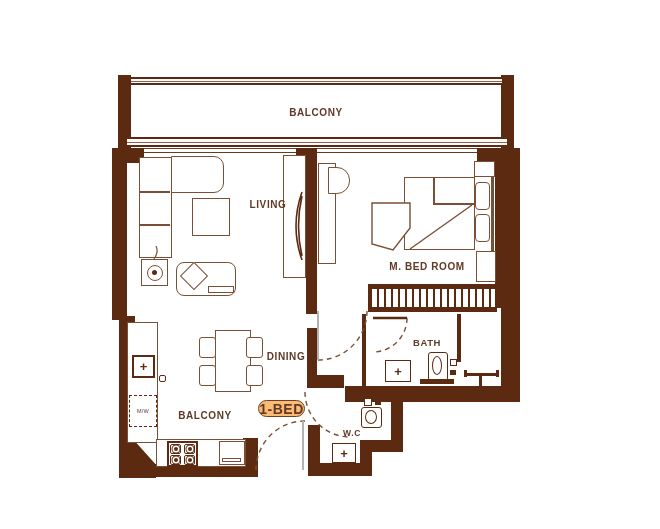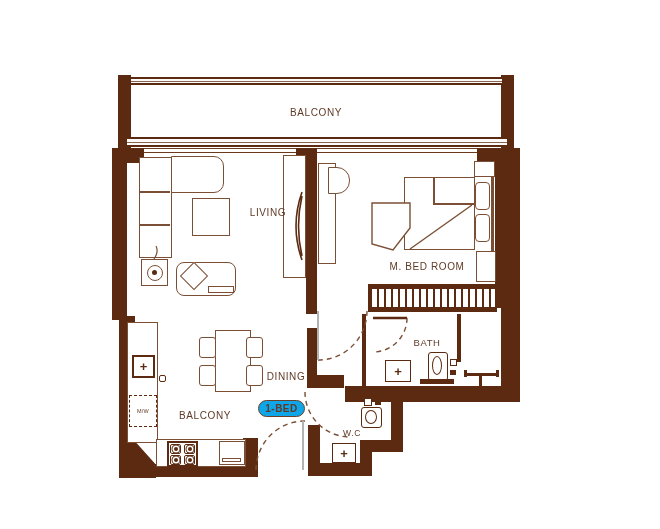--- a/index.html
+++ b/index.html
@@ -8,34 +8,34 @@
   
   .w{position:absolute;background:#5b2a10;}
   
   .wt{position:absolute;background:#5b2a10;}
   
   .f{position:absolute;border:1.5px solid #7b4f35;background:#fff;box-sizing:border-box;}
   
   .fd{position:absolute;border:2px solid #5b2a10;background:#fff;box-sizing:border-box;}
   .ln{position:absolute;background:#7b4f35;}
   .lbl{position:absolute;transform:translate(-50%,-50%);color:#5f3a26;font-size:10px;
-       letter-spacing:.6px;white-space:nowrap;text-align:center;}
+       letter-spacing:.6px;white-space:nowrap;text-align:center;font-weight:bold;}
   .rail{position:absolute;border-top:2px solid #5b2a10;border-bottom:2px solid #5b2a10;
         background:#fdfbfa;box-sizing:border-box;}
   .rail i{position:absolute;left:0;right:0;top:50%;height:1px;background:#8a6450;display:block;}
   .glass{position:absolute;border-top:1.5px solid #6b3a1d;border-bottom:1.5px solid #6b3a1d;
          background:#fff;box-sizing:border-box;}
   .plus{display:flex;align-items:center;justify-content:center;}
   .plus::after{content:"+";color:#5b2a10;font-size:13px;font-weight:bold;line-height:1;}
   .burner{position:absolute;width:11px;height:10px;border:1.2px solid #5b2a10;border-radius:2px;
           background:#fff;box-sizing:border-box;display:flex;align-items:center;justify-content:center;}
   .burner::after{content:"";width:4px;height:4px;border-radius:50%;background:#5b2a10;
                  box-shadow:0 0 0 1.5px #fff,0 0 0 2.5px #5b2a10;}
-  .pill{position:absolute;border:1.6px solid #6b4026;border-radius:9px;background:#0ea5e9;
-        color:#5f3a26;font-size:10px;font-weight:bold;letter-spacing:.5px;
+  .pill{position:absolute;border:1.6px solid #6b4026;border-radius:9px;background:#fdba74;
+        color:#5f3a26;font-size:14px;font-weight:bold;letter-spacing:.5px;
         display:flex;align-items:center;justify-content:center;box-sizing:border-box;}
   .hatch{position:absolute;box-sizing:border-box;border-top:5px solid #5b2a10;border-bottom:5px solid #5b2a10;
          border-left:2px solid #5b2a10;border-right:2px solid #5b2a10;
          background:repeating-linear-gradient(90deg,#5b2a10 0 2px,#ffffff 2px 7px);}
   svg.overlay{position:absolute;left:0;top:0;z-index:5;pointer-events:none;}
   .lbl,.pill{z-index:6;}
 </style>
 </head>
 <body>
 
@@ -83,42 +83,42 @@
   <div class="f" style="left:192px;top:198px;width:38px;height:38px;"></div>
   <div class="f" style="left:141px;top:259px;width:27px;height:27px;display:flex;align-items:center;justify-content:center;">
     <span style="width:16px;height:16px;border:1.5px solid #7b4f35;border-radius:50%;display:flex;align-items:center;justify-content:center;box-sizing:border-box;">
       <span style="width:5px;height:5px;border-radius:50%;background:#5b2a10;"></span>
     </span>
   </div>
   <div class="f" style="left:176px;top:262px;width:60px;height:34px;border-radius:8px;"></div>
   <div class="f" style="left:184px;top:266px;width:20px;height:20px;transform:rotate(45deg);"></div>
   <div class="f" style="left:208px;top:286px;width:26px;height:7px;border-width:1px;"></div>
   <div class="f" style="left:283px;top:155px;width:23px;height:123px;border-width:1.2px;"></div>
-  <div class="lbl" style="left:268px;top:212px;">LIVING</div>
+  <div class="lbl" style="left:268px;top:204px;">LIVING</div>
 
   <div class="f" style="left:318px;top:163px;width:18px;height:101px;border-width:1.2px;"></div>
   <div class="f" style="left:328px;top:167px;width:22px;height:27px;border-radius:0 13px 13px 0;"></div>
   <div class="f" style="left:404px;top:177px;width:71px;height:73px;">
     <div class="ln" style="left:28px;top:0;width:1.5px;height:26px;"></div>
     <div class="ln" style="left:28px;top:25px;width:41px;height:1.5px;"></div>
   </div>
   <div class="f" style="left:475px;top:182px;width:15px;height:28px;border-radius:4px;"></div>
   <div class="f" style="left:475px;top:214px;width:15px;height:28px;border-radius:4px;"></div>
   <div class="ln" style="left:491px;top:163px;width:3px;height:119px;"></div>
   <div class="f" style="left:474px;top:161px;width:21px;height:16px;border-width:1.2px;"></div>
   <div class="f" style="left:476px;top:251px;width:20px;height:31px;border-width:1.2px;"></div>
   <div class="hatch" style="left:368px;top:284px;width:129px;height:28px;"></div>
   <div class="lbl" style="left:427px;top:266px;">M. BED ROOM</div>
 
   <div class="f" style="left:215px;top:330px;width:36px;height:62px;"></div>
   <div class="f" style="left:199px;top:337px;width:17px;height:21px;border-radius:3px;"></div>
   <div class="f" style="left:199px;top:365px;width:17px;height:21px;border-radius:3px;"></div>
   <div class="f" style="left:246px;top:337px;width:17px;height:21px;border-radius:3px;"></div>
   <div class="f" style="left:246px;top:365px;width:17px;height:21px;border-radius:3px;"></div>
-  <div class="lbl" style="left:286px;top:356px;margin-top:20px;">DINING</div>
+  <div class="lbl" style="left:286px;top:356px;">DINING</div>
 
   <div class="f" style="left:127px;top:322px;width:31px;height:121px;border-width:1.2px;"></div>
   <div class="fd plus" style="left:132px;top:355px;width:23px;height:23px;"></div>
   <div class="fd" style="left:159px;top:375px;width:7px;height:7px;border-width:1.5px;border-radius:2px;"></div>
   <div style="position:absolute;left:129px;top:395px;width:28px;height:32px;border:1.5px dashed #5b2a10;box-sizing:border-box;display:flex;align-items:center;justify-content:center;">
     <span style="font-size:5.5px;color:#5f3a26;letter-spacing:.3px;">M/W</span>
   </div>
   <div class="f" style="left:156px;top:439px;width:90px;height:28px;border-width:1.2px;"></div>
   <div class="fd" style="left:167px;top:441px;width:31px;height:26px;"></div>
   <div class="burner" style="left:170px;top:444px;"></div>

